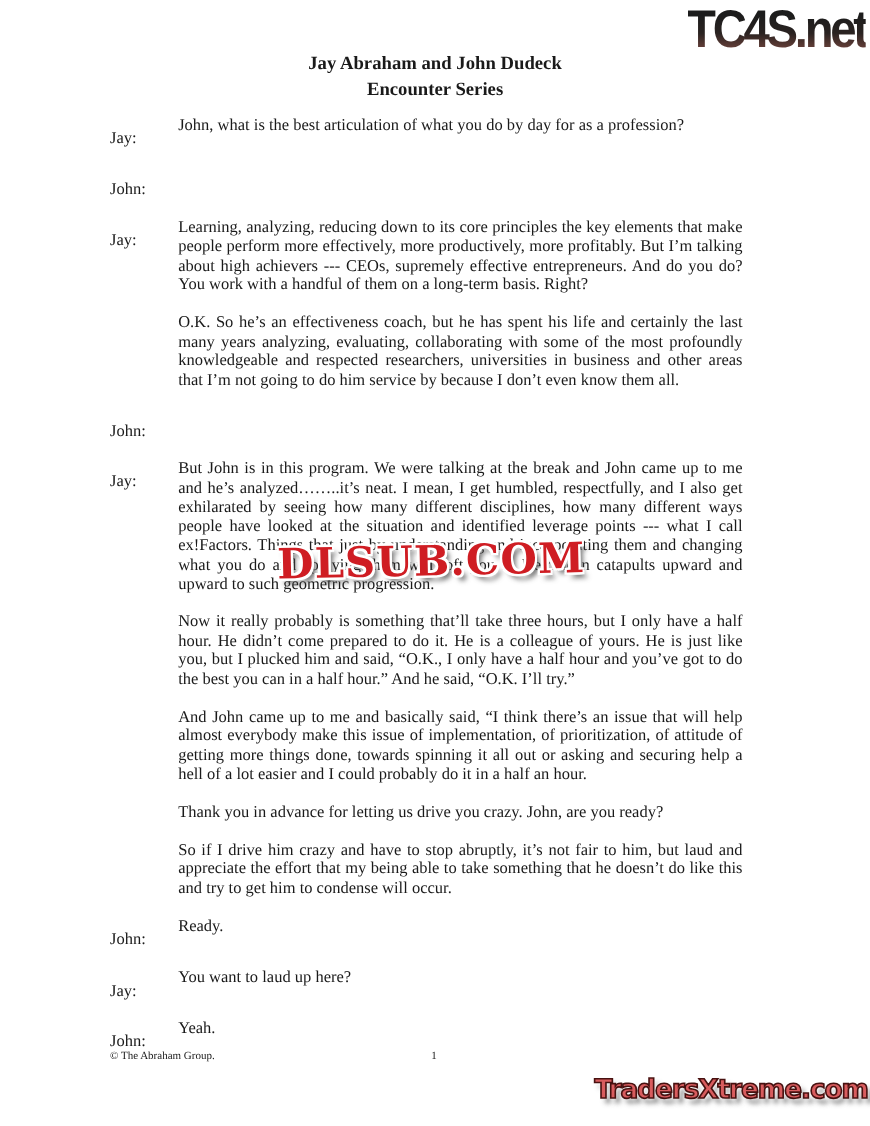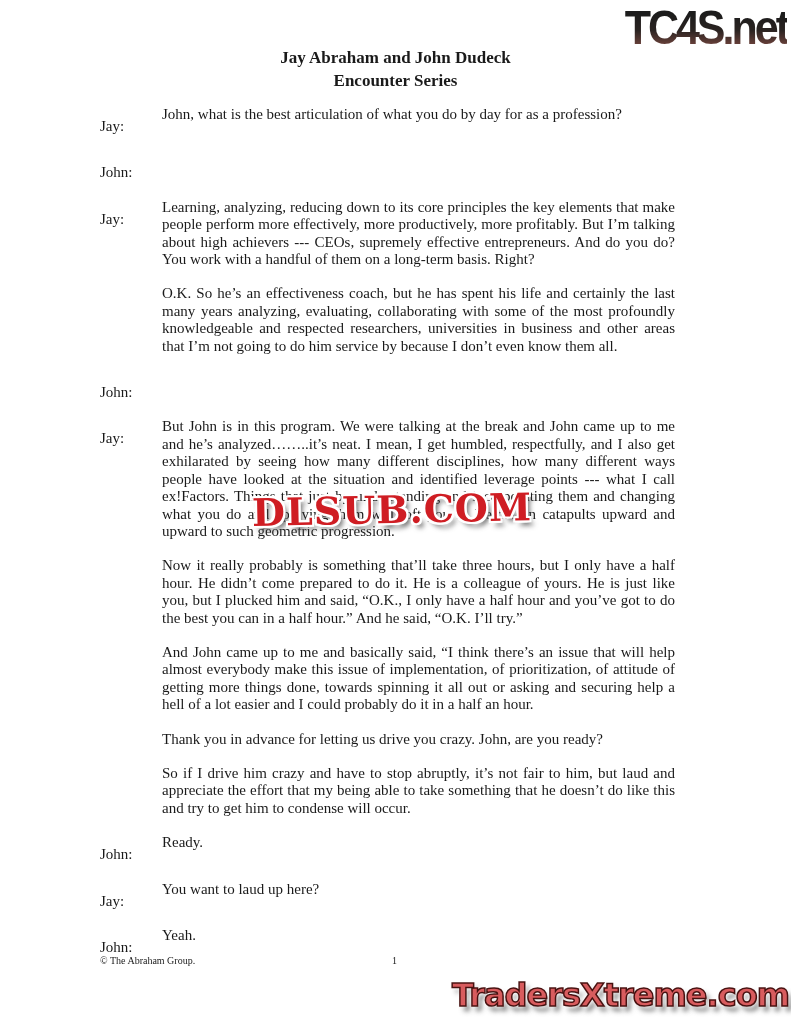--- a/index.html
+++ b/index.html
@@ -53,21 +53,21 @@
     transform:rotate(-1.2deg);
     color:#cf1d23;
     text-shadow:
       -2px 0 0 #fff, 2px 0 0 #fff, 0 -2px 0 #fff, 0 2px 0 #fff,
       -2px -2px 0 #fff, 2px 2px 0 #fff, -2px 2px 0 #fff, 2px -2px 0 #fff,
       4px 5px 5px rgba(70,70,70,0.75);
   }
   .wm-traders {
     position:absolute; top:976px; right:2px; z-index:6;
     font-family:"DejaVu Sans", sans-serif;
-    font-weight:900; font-size:32px; letter-spacing:-1px;
+    font-weight:900; font-size:24px; letter-spacing:-1px;
     color:#d85c5e;
     -webkit-text-stroke:1.5px #471110;
     text-shadow:
       0 0 4px #ffffff, 0 0 6px #ffffff,
       4px 5px 5px rgba(90,90,90,0.8);
   }
 </style>
 </head>
 <body>
 

